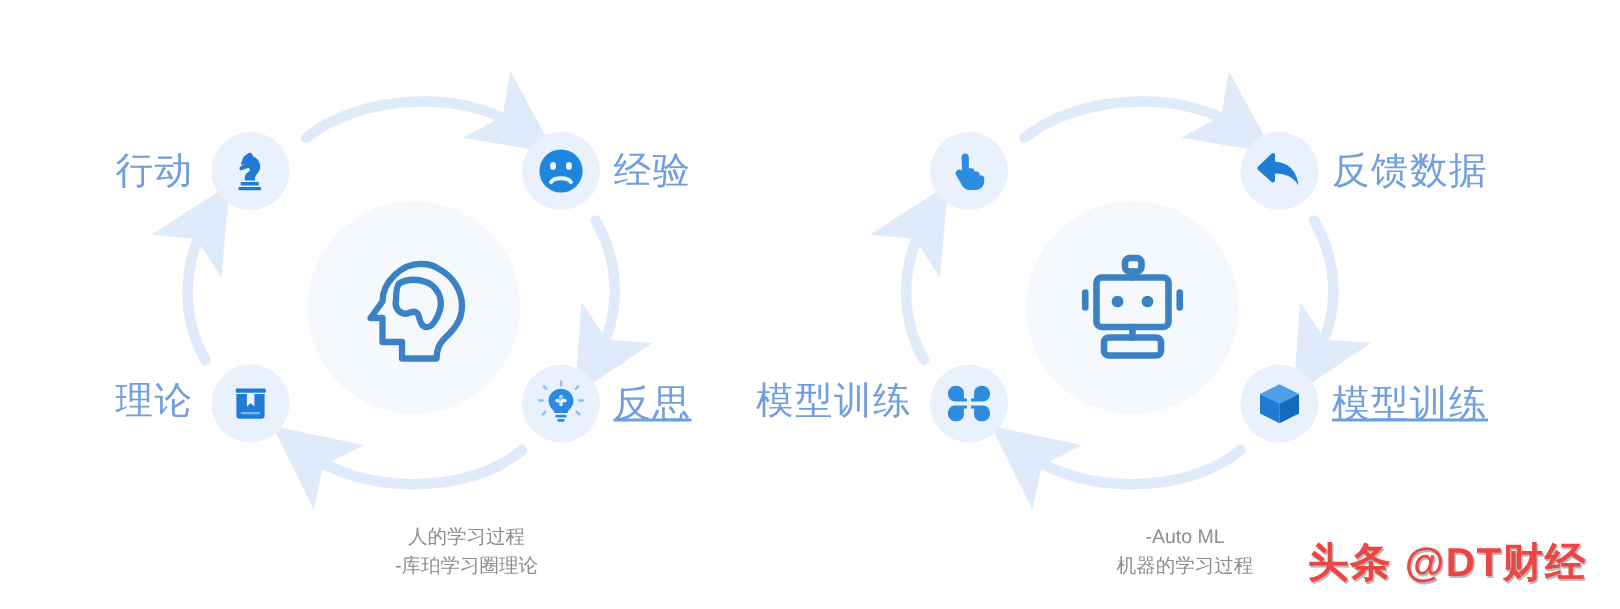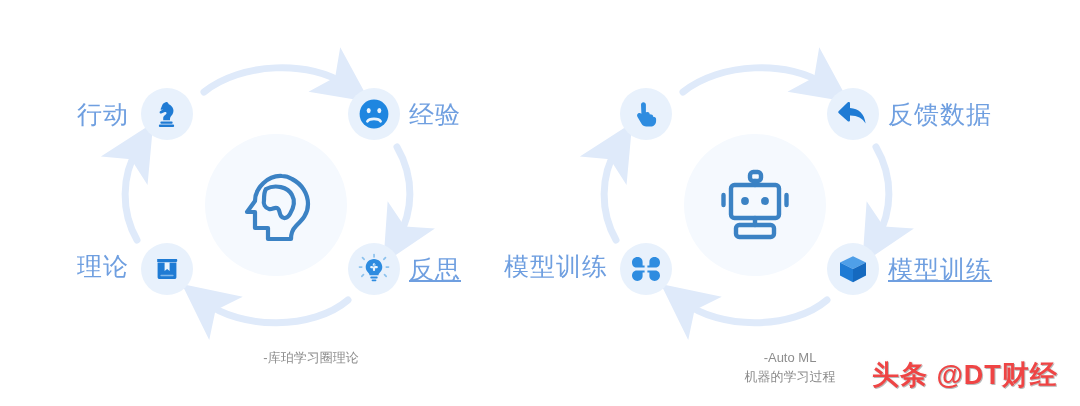--- a/index.html
+++ b/index.html
@@ -223,20 +223,21 @@
             <rect x="25.6" y="5.6" width="4.0" height="1.7" rx="0.8" transform="rotate(-45 27.6 6.4)"></rect>
             <rect x="3.6" y="22.6" width="4.0" height="1.7" rx="0.8" transform="rotate(-45 5.6 23.4)"></rect>
             <rect x="26.4" y="22.6" width="4.0" height="1.7" rx="0.8" transform="rotate(45 28.4 23.4)"></rect>
           </g>
         </svg>
       </span>
     </div>
     <div class="label label-right lbl-br">反思</div>
 
     <div class="caption">
+      <div>人的学习过程</div>
       <div>-库珀学习圈理论</div>
     </div>
   </div>
 
   <div class="panel" id="panel-machine">
 
     <svg class="arcs" viewBox="0 0 540 406">
       <defs>
         <marker id="ahR" markerWidth="9" markerHeight="9" refX="4.2" refY="4.5" orient="auto">
           <path d="M0.4,0.6 L8.4,4.5 L0.4,8.4 L2.3,4.5 Z" fill="#dfeafa"></path>

